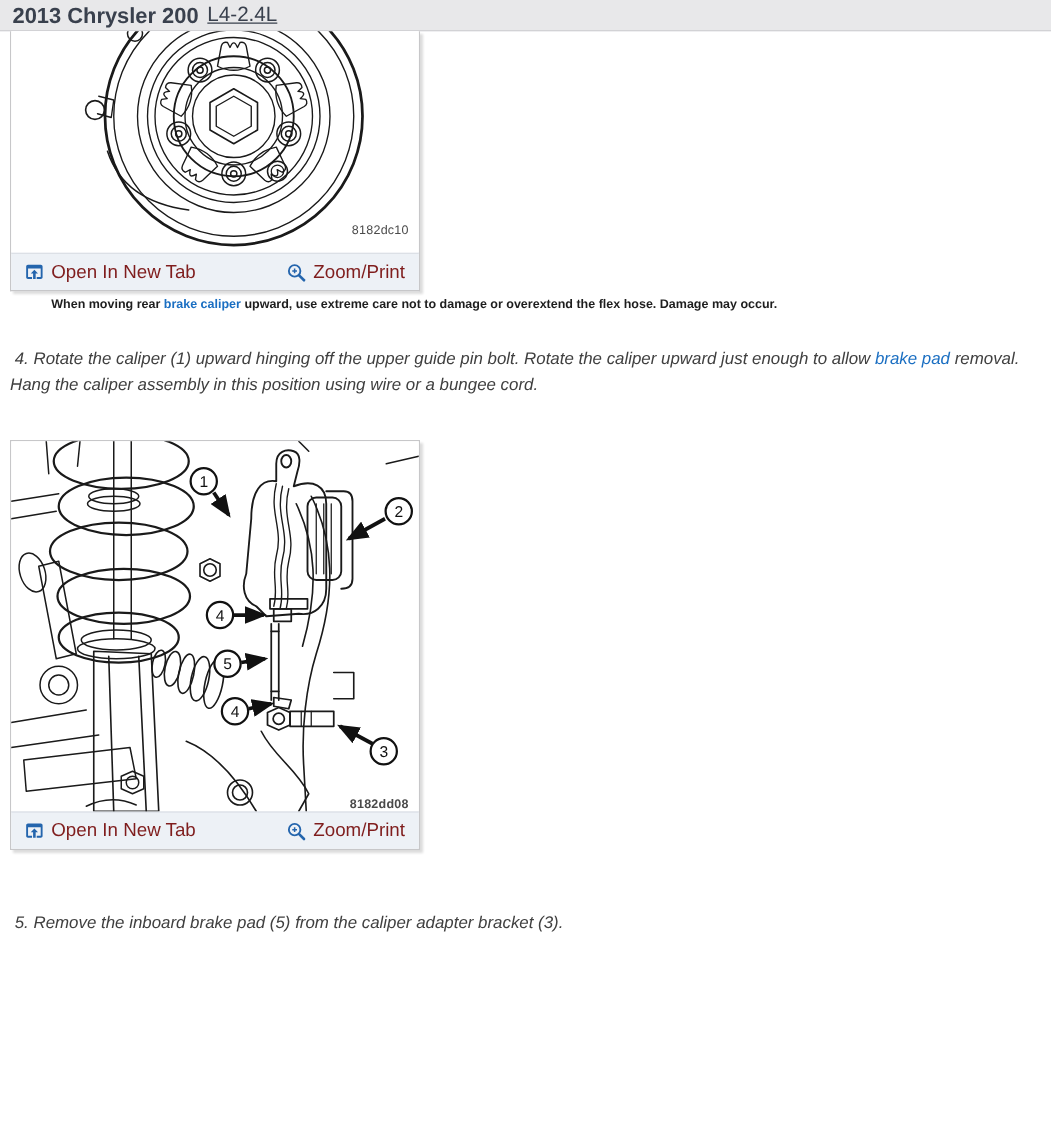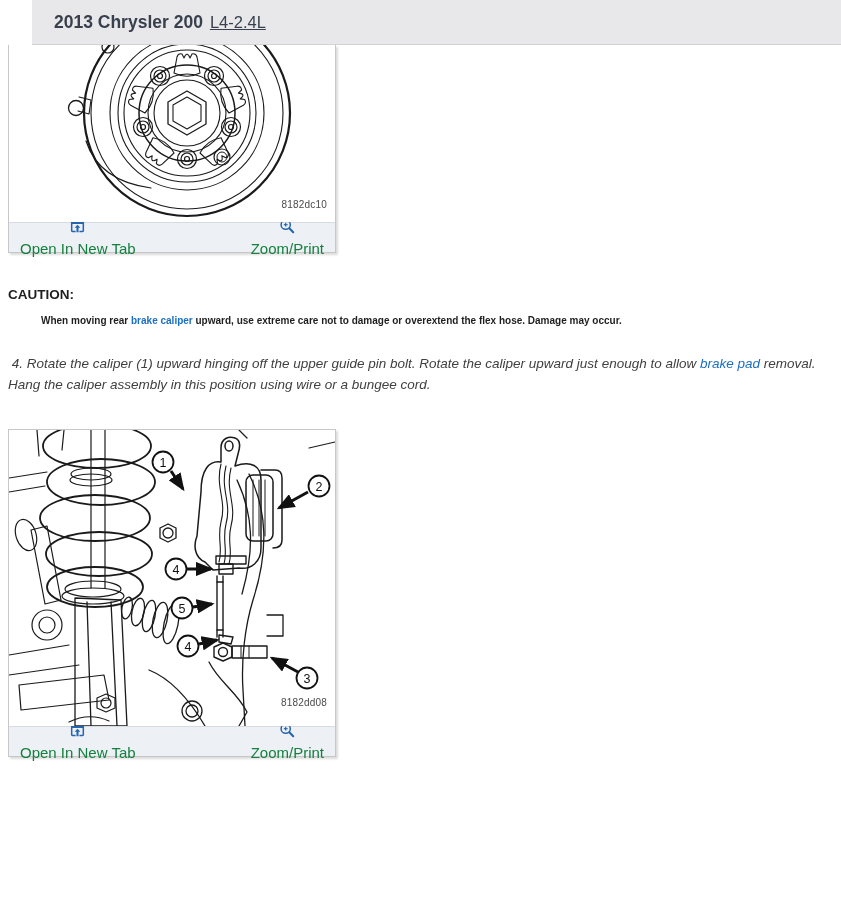--- a/index.html
+++ b/index.html
@@ -4,22 +4,22 @@
 <style>
   * { box-sizing: border-box; }
   html,body { margin:0; padding:0; }
   body {
     width:841px; height:916px; overflow:hidden;
     background:#ffffff;
     font-family:"Liberation Sans", sans-serif;
   }
   
   .app-header {
-    height:45px; background:#e8e8ea; border-bottom:1px solid #d2d2d5;
-    display:flex; align-items:center; gap:7px; padding-left:22px;margin-left:32px;
+    height:25px; background:#e8e8ea; border-bottom:1px solid #d2d2d5;
+    display:flex; align-items:center; gap:7px; padding-left:10px;
   }
   .app-title { font-size:17.5px; font-weight:700; color:#39404d; }
   .app-subtitle { font-size:16.5px; font-weight:400; color:#39404d;text-decoration:underline; }
 
   main { padding:0 8px; }
 
   
   .figure {
     width:328px; background:#fff;
     border:1px solid #c7c7c9;
@@ -28,29 +28,29 @@
   .fig1 { border-top:none; }
   .fig2 { margin-top:34px; }
   .fig-img { position:relative; background:#fff; }
   .fig1 .fig-img { height:177px; }
   .fig2 .fig-img { height:296px; }
   .fig-img svg { display:block; }
   .fig-code {
     position:absolute; right:8px; font-size:10px; color:#4a4a4a; letter-spacing:0.2px;
   }
   .fig1 .fig-code { bottom:12px;text-align:right; }
-  .fig2 .fig-code { bottom:18px; }
+  .fig2 .fig-code { bottom:0;font-weight:bold; }
   .fig-footer {
     height:30px; background:#edf1f6; border-top:1px solid #d6dae1;
     display:flex; align-items:center; justify-content:space-between;
     padding:0 11px;
   }
   .fig-link {
     display:flex; align-items:center; gap:6px;
-    color:#15803d; font-size:15px; text-decoration:none; cursor:pointer;flex-direction:column;
+    color:#7f1d1d; font-size:15px; text-decoration:none; cursor:pointer;
   }
   .fig-link svg { flex:0 0 auto; }
 
   
   .caution-label {
     margin:34px 0 8px 0; font-size:13.5px; font-weight:700; color:#1e1e1e;
   }
   .caution-body {
     margin:0; max-width:812px;
     font-size:10px; font-weight:700; color:#1e1e1e;
@@ -148,21 +148,20 @@
           <circle cx="6.7" cy="6.7" r="4.6" fill="none" stroke="#2465ad" stroke-width="1.5"></circle>
           <line x1="10.3" y1="10.3" x2="14.2" y2="14.2" stroke="#2465ad" stroke-width="2.1" stroke-linecap="round"></line>
           <line x1="6.7" y1="4.8" x2="6.7" y2="8.6" stroke="#2465ad" stroke-width="1.2"></line>
           <line x1="4.8" y1="6.7" x2="8.6" y2="6.7" stroke="#2465ad" stroke-width="1.2"></line>
         </svg>
         <span>Zoom/Print</span>
       </a>
     </div>
   </section>
 
-  <p class="caution-label">CAUTION:</p>
   <p class="caution-body"><span>When moving rear </span><a class="inline-link">brake caliper</a><span> upward, use extreme care not to damage or overextend the flex hose. Damage may occur.</span></p>
 
   <p class="step step-4"><span> 4. Rotate the caliper (1) upward hinging off the upper guide pin bolt. Rotate the caliper upward just enough to allow </span><a class="inline-link">brake pad</a><span> removal. Hang the caliper assembly in this position using wire or a bungee cord.</span></p>
 
   <section class="figure fig2">
     <div class="fig-img">
       <svg width="326" height="296" viewBox="0 0 326 296">
         <defs>
           <marker id="ah" viewBox="0 0 10 8" refX="8.5" refY="4" markerWidth="6" markerHeight="4.8" orient="auto">
             <path d="M0,0 L10,4 L0,8 Z" fill="#111"></path>
@@ -304,14 +303,15 @@
           <circle cx="6.7" cy="6.7" r="4.6" fill="none" stroke="#2465ad" stroke-width="1.5"></circle>
           <line x1="10.3" y1="10.3" x2="14.2" y2="14.2" stroke="#2465ad" stroke-width="2.1" stroke-linecap="round"></line>
           <line x1="6.7" y1="4.8" x2="6.7" y2="8.6" stroke="#2465ad" stroke-width="1.2"></line>
           <line x1="4.8" y1="6.7" x2="8.6" y2="6.7" stroke="#2465ad" stroke-width="1.2"></line>
         </svg>
         <span>Zoom/Print</span>
       </a>
     </div>
   </section>
 
+  <p class="step step-5"> 5. Remove the inboard brake pad (5) from the caliper adapter bracket (3).</p>
 
 </main>
 
 </body></html>

